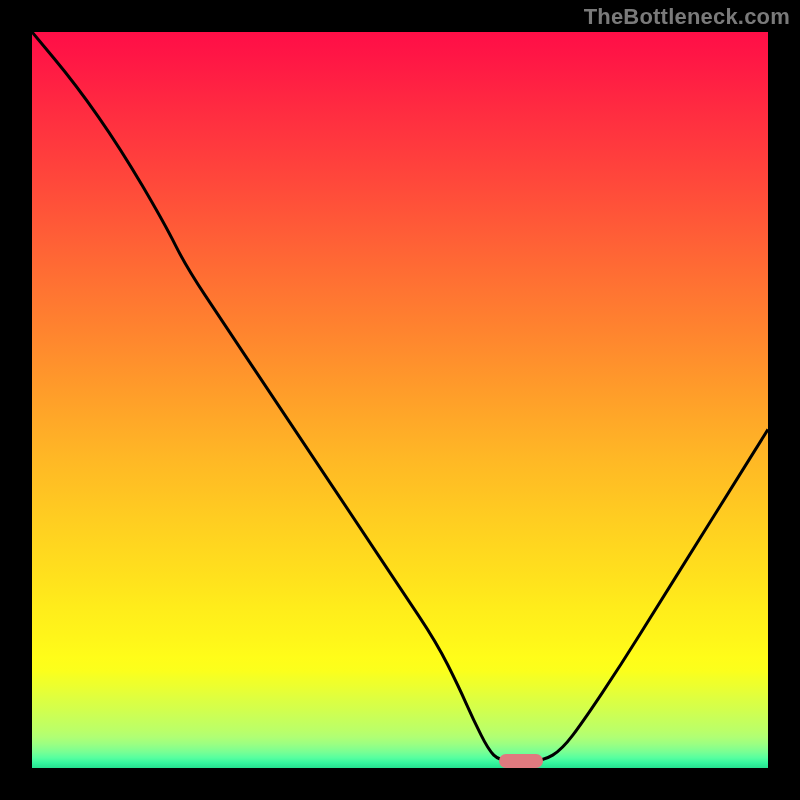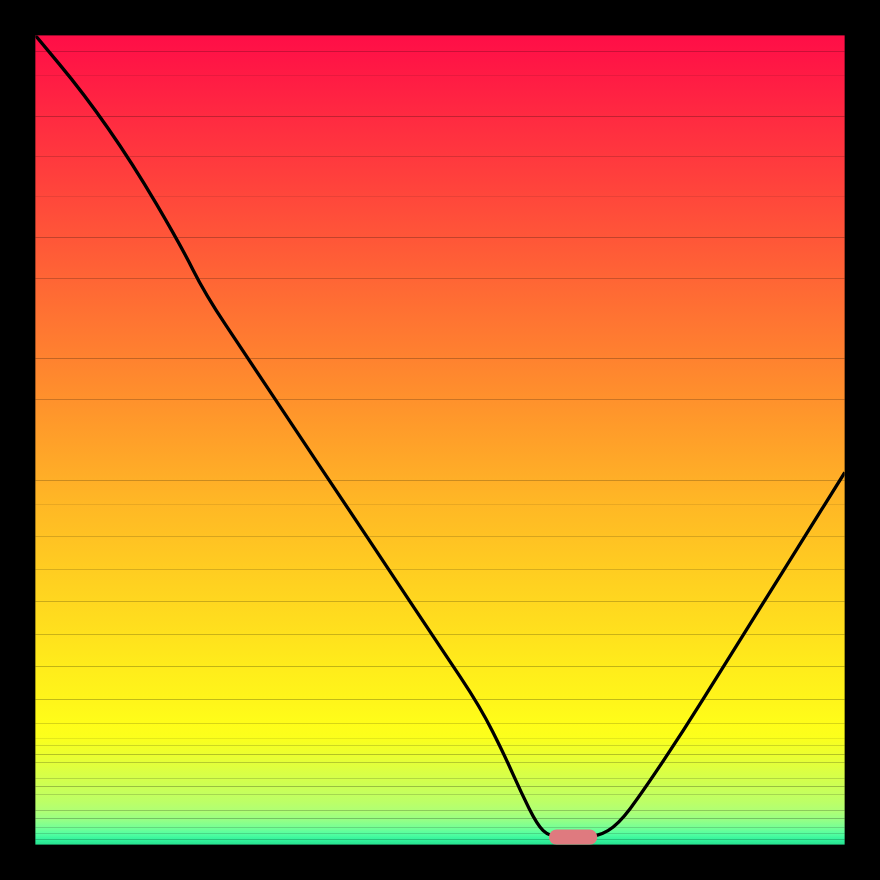--- a/index.html
+++ b/index.html
@@ -65,20 +65,21 @@
     background: #df7a7f;
     z-index: 25;
     transform: translate(-50%, -50%);
   }
 </style>
 </head>
 <body>
 
 <div class="outer">
 
+  <div class="watermark">TheBottleneck.com</div>
 
   <div class="plot-frame">
     <div class="plot-inner">
       <div id="gradient-host">
           <div class="gradient-stack" style="top: 0px; height: 15px; background: linear-gradient(rgb(255, 14, 71) 0%, rgb(255, 19, 70) 100%);"></div>
           <div class="gradient-stack" style="top: 15px; height: 22px; background: linear-gradient(rgb(255, 19, 70) 0%, rgb(255, 27, 68) 100%);"></div>
           <div class="gradient-stack" style="top: 37px; height: 37px; background: linear-gradient(rgb(255, 27, 68) 0%, rgb(255, 42, 65) 100%);"></div>
           <div class="gradient-stack" style="top: 74px; height: 36px; background: linear-gradient(rgb(255, 42, 65) 0%, rgb(255, 56, 62) 100%);"></div>
           <div class="gradient-stack" style="top: 110px; height: 37px; background: linear-gradient(rgb(255, 56, 62) 0%, rgb(255, 71, 59) 100%);"></div>
           <div class="gradient-stack" style="top: 147px; height: 37px; background: linear-gradient(rgb(255, 71, 59) 0%, rgb(255, 86, 56) 100%);"></div>

